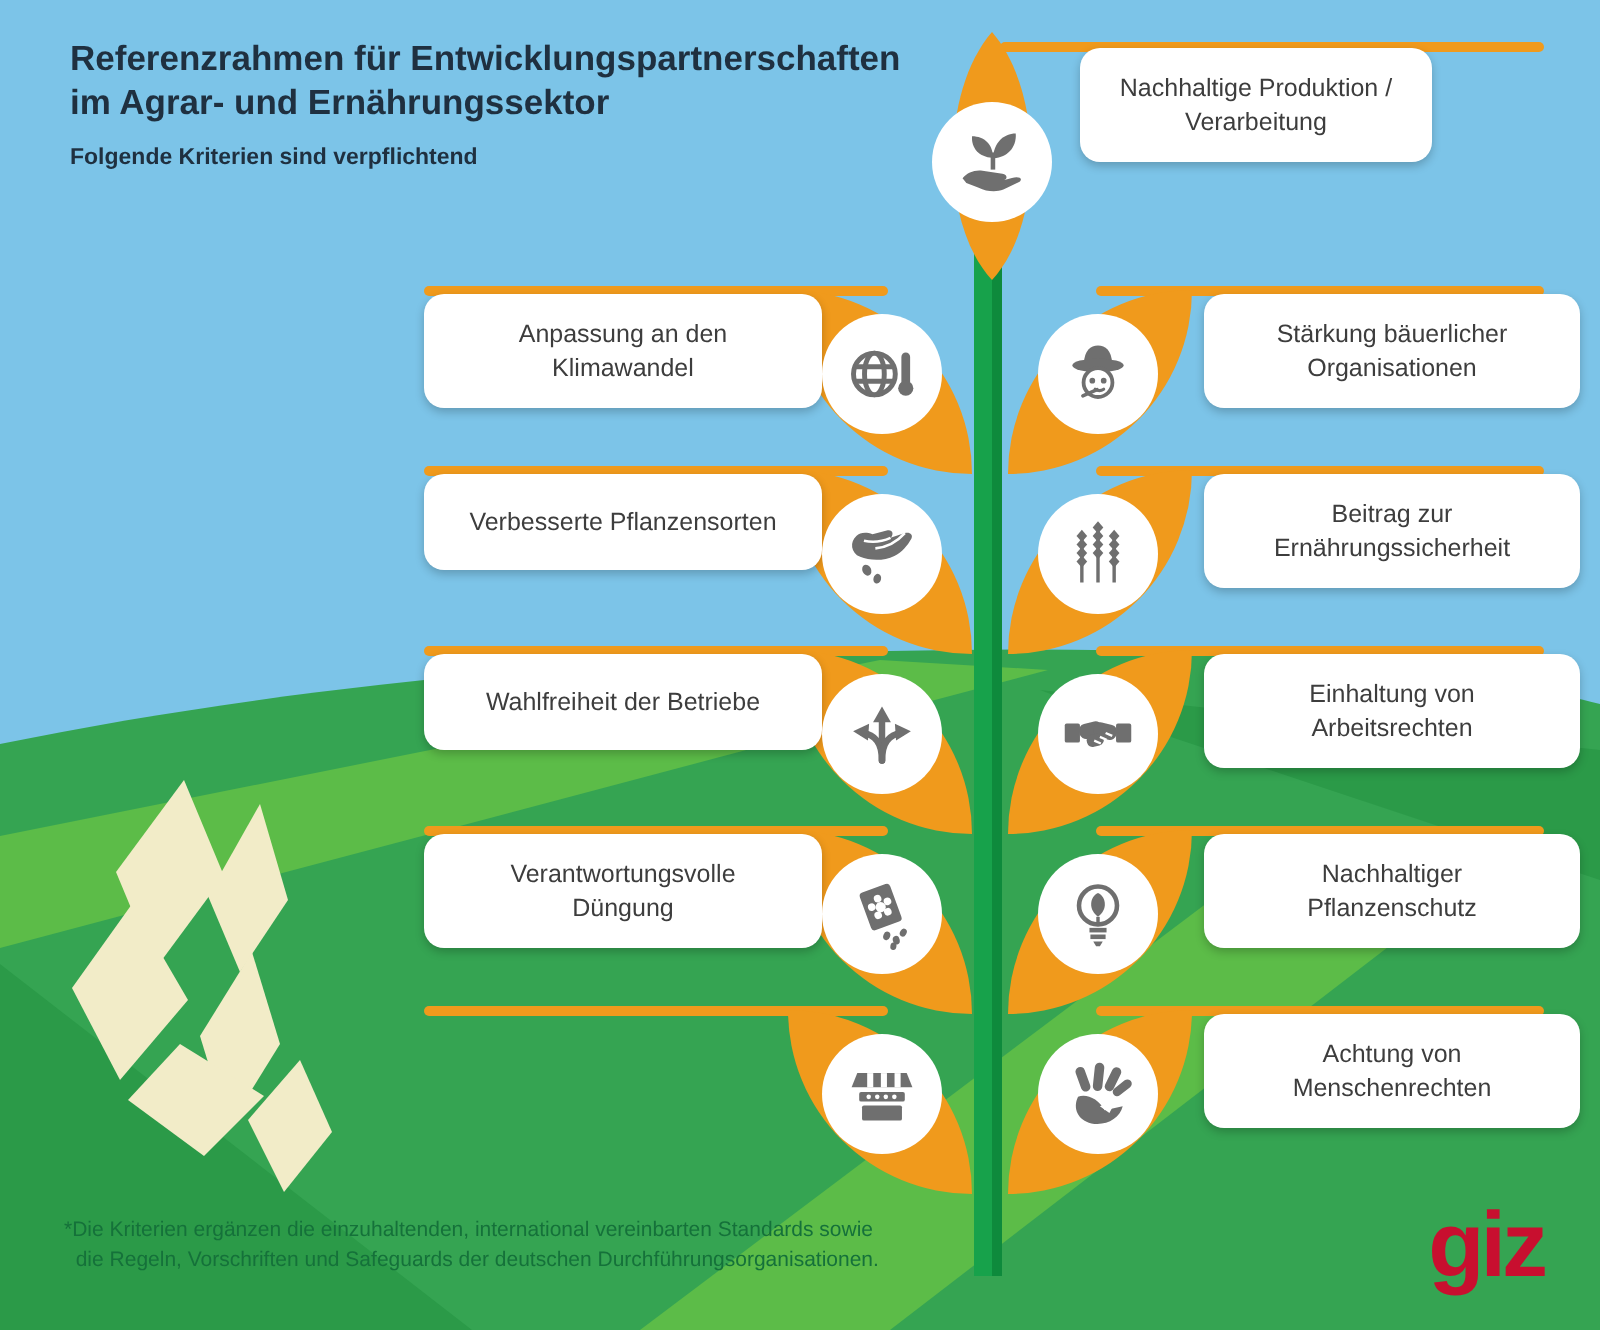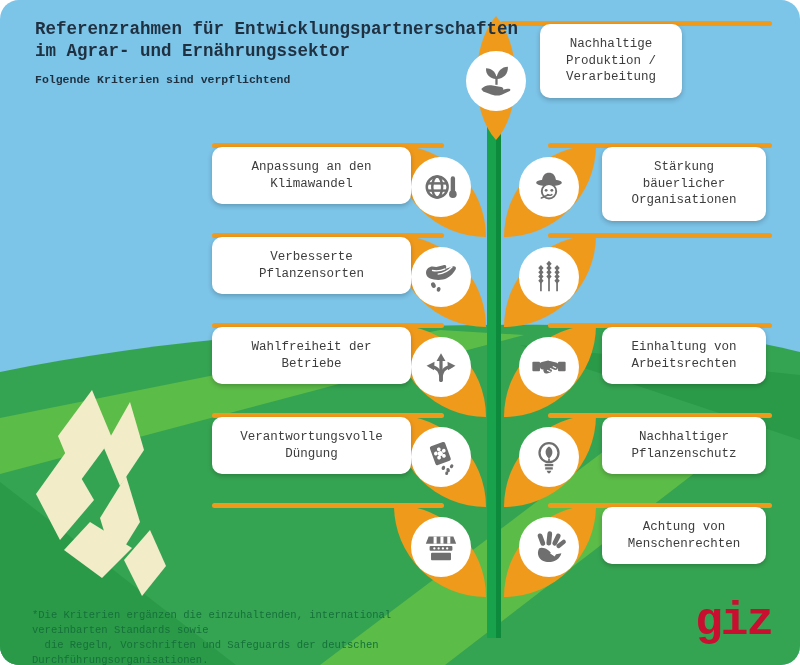--- a/index.html
+++ b/index.html
@@ -3,48 +3,48 @@
 <meta charset="utf-8">
 <style>
   :root{
     --sky:#7CC4E8; --orange:#F09A1C; --stem:#17A24B; --stem_dark:#0E8A3C;
     --hill:#35A452; --hill_light:#5CBC48; --hill_dark:#2B9A48;
     --wheat:#F2ECC8; --label_bg:#FFFFFF; --label_text:#3D3D3D;
     --title:#1F3040; --footnote:#15713A; --logo_red:#C80F2F; --icon_gray:#6F6F6F;
   }
   html,body{margin:0;padding:0;background:#fff;}
   .canvas{position:relative;width:800px;height:665px;overflow:hidden;
-    background:var(--sky);font-family:Liberation Mono, monospace;border-radius:19px;}
+    background:var(--sky);font-family:Liberation Sans, sans-serif;}
   .bg{position:absolute;left:0;top:0;z-index:0;}
   .hill-base{fill:var(--hill);} .hill-light{fill:var(--hill_light);}
   .hill-dark{fill:var(--hill_dark);} .wheat{fill:var(--wheat);}
 
   .stem{position:absolute;left:487px;top:126px;width:9px;height:512px;background:var(--stem);z-index:1;}
   .stem-dark{position:absolute;left:496px;top:126px;width:5px;height:512px;background:var(--stem_dark);z-index:1;}
 
   .strip{position:absolute;height:5px;background:var(--orange);border-radius:2.5px;z-index:2;}
   .leaf{position:absolute;width:92px;height:92px;background:var(--orange);z-index:3;}
   .leaf-l{left:394px;top:calc(var(--t) - 2px);border-radius:0 100% 0 100%;}
   .leaf-r{left:504px;top:calc(var(--t) - 2px);border-radius:100% 0 100% 0;}
   .strip-l{left:212px;top:calc(var(--t) - 4px);width:232px;}
   .strip-r{left:548px;top:calc(var(--t) - 4px);width:224px;}
   .box{position:absolute;background:var(--label_bg);border-radius:10px;
     box-shadow:0 2px 5px rgba(0,0,0,0.22);display:flex;align-items:center;justify-content:center;
     text-align:center;font-size:12.5px;line-height:16.5px;color:var(--label_text);
     padding:12px 10px;box-sizing:border-box;min-height:48px;z-index:4;white-space:pre-line;}
   .box-l{left:212px;top:var(--t);width:199px;}
-  .box-r{left:602px;top:var(--t);width:164px;}
+  .box-r{left:602px;top:var(--t);width:188px;}
   .circle{position:absolute;width:60px;height:60px;border-radius:50%;background:var(--label_bg);
     display:flex;align-items:center;justify-content:center;z-index:5;color:var(--icon_gray);}
   .circle-l{left:411px;top:calc(var(--t) + 10px);}
   .circle-r{left:519px;top:calc(var(--t) + 10px);}
   .r1{--t:147px}.r2{--t:237px}.r3{--t:327px}.r4{--t:417px}.r5{--t:507px}
 
   .strip-top{left:500px;top:21px;width:272px;}
-  .box-top{left:540px;top:24px;width:142px;}
+  .box-top{left:540px;top:24px;width:176px;}
   .leaf-top{position:absolute;left:456px;top:16px;z-index:3;}
   .leaf-top path{fill:var(--orange);}
   .circle-top{left:466px;top:51px;}
 
   .icn{width:38px;height:38px;display:block;}
 
   .header{position:absolute;left:35px;top:18px;z-index:6;color:var(--title);}
   .title{font-size:17.5px;font-weight:bold;line-height:22px;}
   .subtitle{margin-top:11px;font-size:11.5px;font-weight:bold;}
 
@@ -141,20 +141,22 @@
       <path fill="currentColor" d="M6.5 10.5 C3 13.5 3.5 19.5 8.5 21.5 C13.5 23.5 21 23.8 26.5 21 C30.5 19 33.5 15.5 35.5 11.8 C36.5 9.8 34.5 8.2 32 9 L24.5 11.5 C26.5 9.5 25.5 6.8 22.5 7.6 L15 9.6 C11.5 8.3 8.5 8.7 6.5 10.5 Z"></path>
       <path stroke="#fff" stroke-width="1.4" fill="none" d="M24.5 11.5 C20 13.5 15 14 10.5 13"></path>
       <path stroke="#fff" stroke-width="1.4" fill="none" d="M32 9 C28 13.5 22.5 16.5 16.5 17"></path>
       <ellipse fill="currentColor" cx="12" cy="28.5" rx="2.3" ry="3" transform="rotate(-25 12 28.5)"></ellipse>
       <ellipse fill="currentColor" cx="17.5" cy="33" rx="2" ry="2.6" transform="rotate(15 17.5 33)"></ellipse>
     </svg>
   </div>
 
   <div class="strip strip-r r2"></div>
   <div class="leaf leaf-r r2"></div>
+  <div class="box box-r r2">Beitrag zur
+Ernährungssicherheit</div>
   <div class="circle circle-r r2">
     <svg class="icn" viewBox="0 0 40 40">
       <g stroke="currentColor" stroke-width="1.8" fill="none">
         <path d="M11.5 12 V35"></path>
           <path d="M20 7 V35"></path>
           <path d="M28.5 12 V35"></path>
       </g>
       <g fill="currentColor">
         <path d="M11.5 7.3 L14.3 10.5 L11.5 13.7 L8.7 10.5 Z"></path>
         <path d="M11.5 11.8 L14.3 15 L11.5 18.2 L8.7 15 Z"></path>

